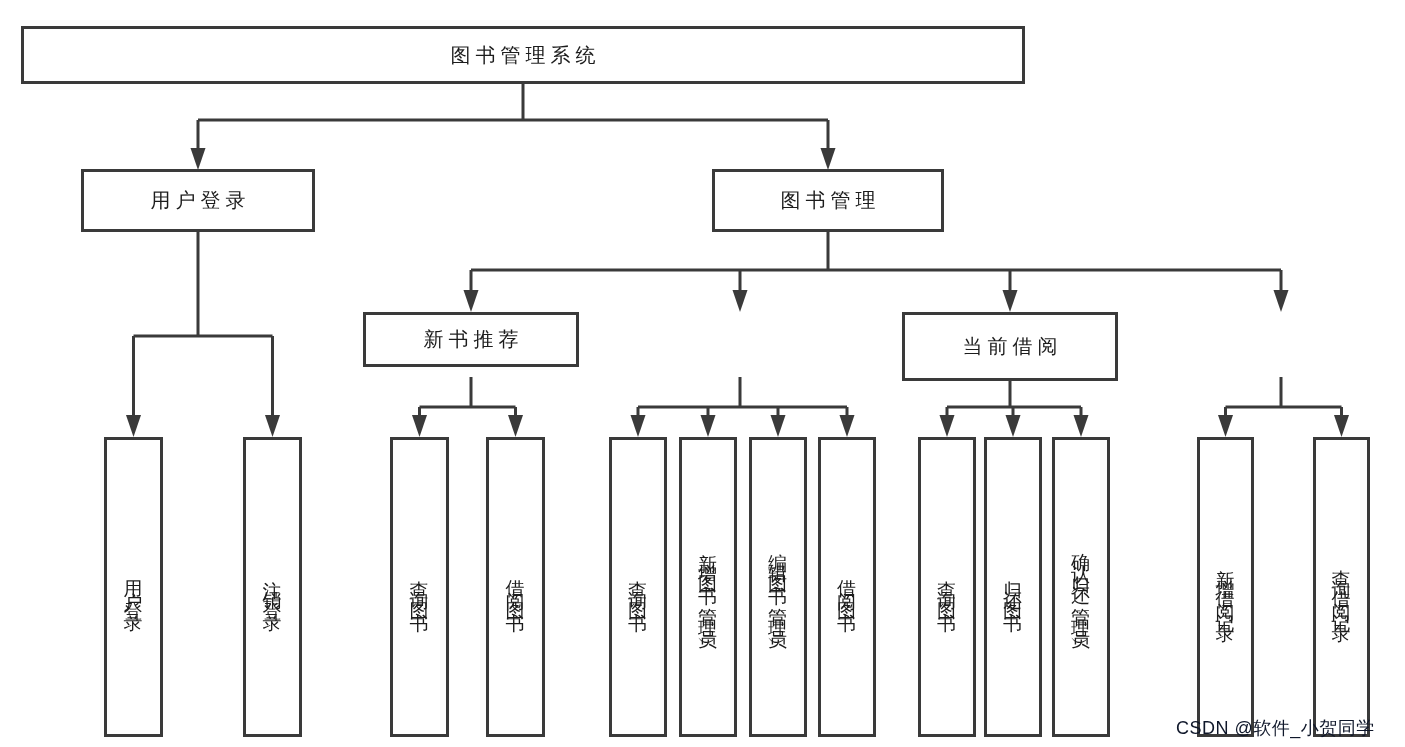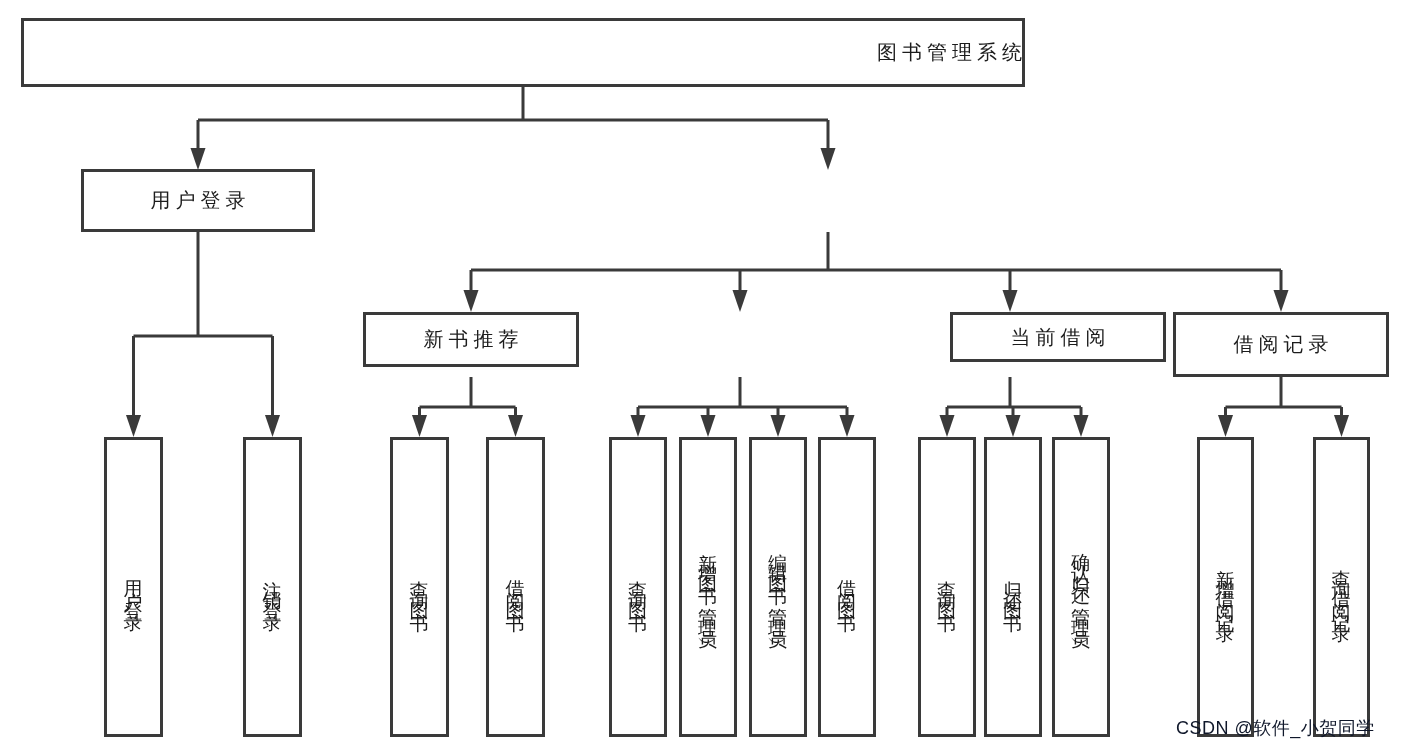--- a/index.html
+++ b/index.html
@@ -109,36 +109,36 @@
       <polygon class="ahead" points="1073.5,415 1088.5,415 1081,437"></polygon>
     </g>
 
     <g>
       <path class="cline" d="M1281 377 V407 M1225.5 407 H1341.5 M1225.5 407 V417 M1341.5 407 V417"></path>
       <polygon class="ahead" points="1218,415 1233,415 1225.5,437"></polygon>
       <polygon class="ahead" points="1334,415 1349,415 1341.5,437"></polygon>
     </g>
   </svg>
 
-  <div class="box" style="left:21px; top:18px; width:1004px; height:69px;justify-content:flex-end;">
+  <div class="box" style="left:21px; top:26px; width:1004px; height:58px;">
     <span class="lbl">图书管理系统</span>
   </div>
 
   <div class="box" style="left:81px; top:169px; width:234px; height:63px;">
     <span class="lbl">用户登录</span>
   </div>
+  <div class="box" style="left:712px; top:169px; width:232px; height:63px;">
+    <span class="lbl">图书管理</span>
+  </div>
 
   <div class="box" style="left:363px; top:312px; width:216px; height:55px;">
     <span class="lbl">新书推荐</span>
   </div>
-  <div class="box" style="left:902px; top:312px; width:216px; height:50px;margin-left:48px;">
+  <div class="box" style="left:902px; top:312px; width:216px; height:69px;">
     <span class="lbl">当前借阅</span>
-  </div>
-  <div class="box" style="left:1173px; top:312px; width:216px; height:65px;">
-    <span class="lbl">借阅记录</span>
   </div>
 
   <div class="leaf" style="left:104px; top:437px; width:59px; height:300px;">
     <span class="vtext">用户登录</span>
   </div>
   <div class="leaf" style="left:243px; top:437px; width:59px; height:300px;">
     <span class="vtext">注销登录</span>
   </div>
 
   <div class="leaf" style="left:390px; top:437px; width:59px; height:300px;">

